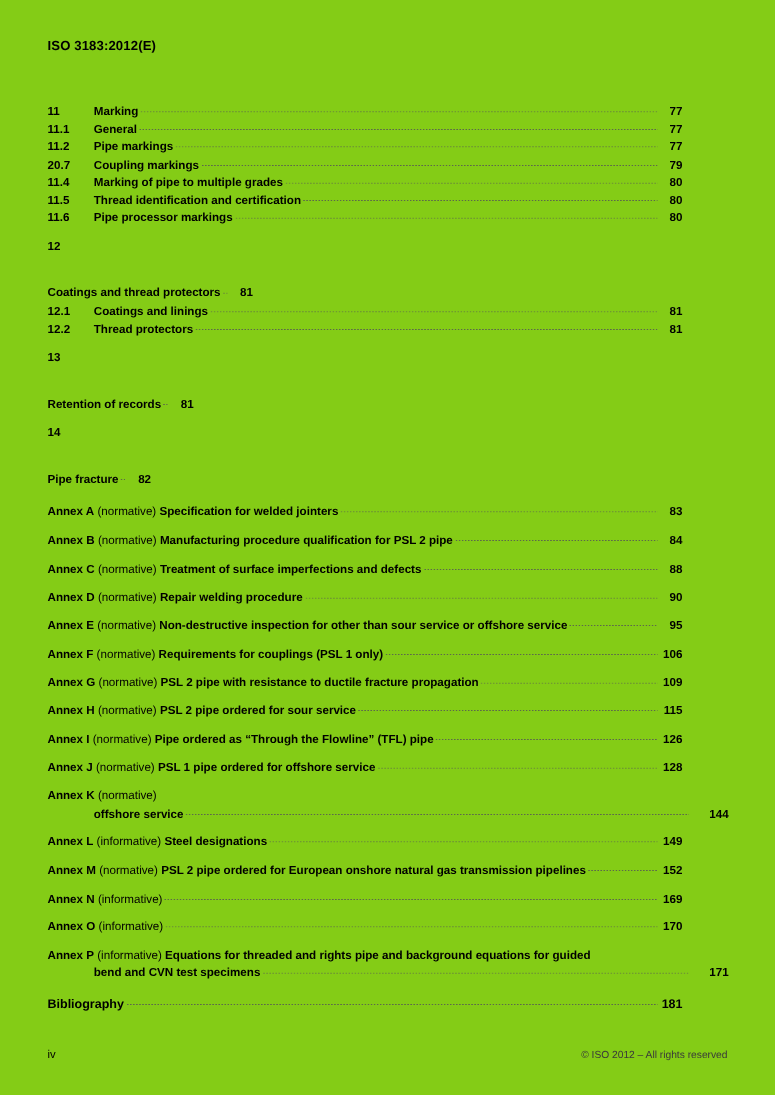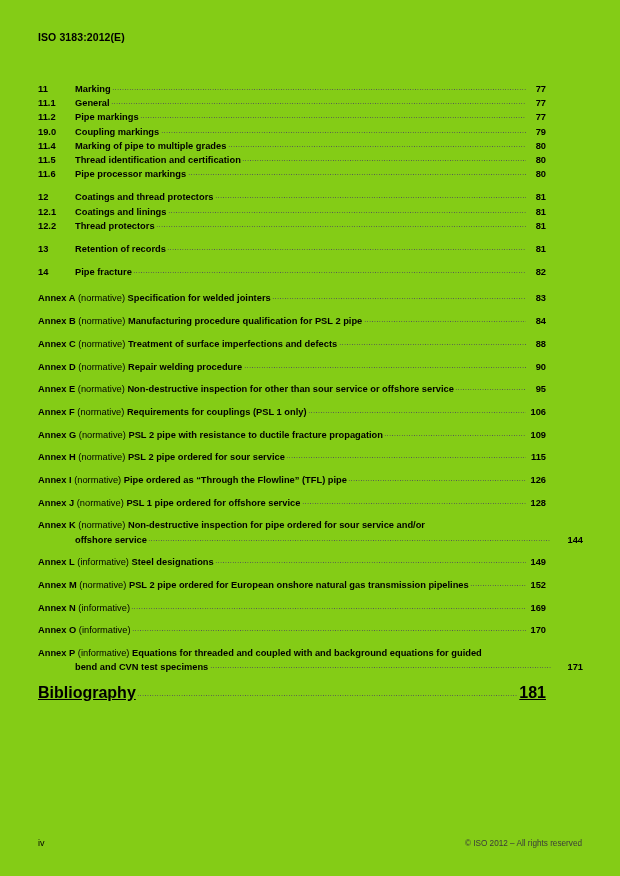--- a/index.html
+++ b/index.html
@@ -37,24 +37,24 @@
     width: 508px;
   }
 
   .toc-row {
     display: flex;
     align-items: baseline;
     font-size: 9.3px;
     line-height: 14.2px;
     width: 100%;
   }
-  .toc-row.gap-before { margin-top: 9px; }
+  .toc-row.gap-before { margin-top: 9px; flex-direction: column; }
   .toc-row.annex { margin-top: 8.5px; }
   .toc-row.annex-first { margin-top: 12px; }
-  .toc-row.biblio { margin-top: 11px; font-size: 16px; text-decoration: underline; }
+  .toc-row.biblio { margin-top: 11px; font-size: 10px; }
 
   
   .num {
     flex: 0 0 37px;
     font-weight: bold;
     white-space: nowrap;
   }
 
   
   .title-block {
@@ -156,21 +156,21 @@
         <span class="num">11.2</span>
         <span class="title-block">
           <span class="title-line">
             <span class="ttl">Pipe markings</span>
             <span class="leader"></span>
             <span class="pg">77</span>
           </span>
         </span>
       </div>
       <div class="toc-row">
-        <span class="num">19.0</span>
+        <span class="num">20.7</span>
         <span class="title-block">
           <span class="title-line">
             <span class="ttl">Coupling markings</span>
             <span class="leader"></span>
             <span class="pg">79</span>
           </span>
         </span>
       </div>
       <div class="toc-row">
         <span class="num">11.4</span>
@@ -297,21 +297,21 @@
           <span class="title-line"><span class="ttl">Annex I</span>&nbsp;<span class="ttl light">(normative)</span>&nbsp;<span class="ttl">Pipe ordered as “Through the Flowline” (TFL) pipe</span><span class="leader"></span><span class="pg">126</span></span>
         </span>
       </div>
       <div class="toc-row annex">
         <span class="title-block">
           <span class="title-line"><span class="ttl">Annex J</span>&nbsp;<span class="ttl light">(normative)</span>&nbsp;<span class="ttl">PSL 1 pipe ordered for offshore service</span><span class="leader"></span><span class="pg">128</span></span>
         </span>
       </div>
       <div class="toc-row annex">
         <span class="title-block">
-          <span class="title-line"><span class="ttl">Annex K</span>&nbsp;<span class="ttl light">(normative)</span>&nbsp;<span class="ttl">Non-destructive inspection for pipe ordered for sour service and/or</span><span class="leader none"></span></span>
+          <span class="title-line"><span class="ttl">Annex K</span>&nbsp;<span class="ttl light">(normative)</span>&nbsp;<span class="leader none"></span></span>
           <span class="title-line second">
             <span class="ttl-wrap">offshore service</span>
             <span class="leader"></span>
             <span class="pg">144</span>
           </span>
         </span>
       </div>
       <div class="toc-row annex">
         <span class="title-block">
           <span class="title-line"><span class="ttl">Annex L</span>&nbsp;<span class="ttl light">(informative)</span>&nbsp;<span class="ttl">Steel designations</span><span class="leader"></span><span class="pg">149</span></span>
@@ -327,21 +327,21 @@
           <span class="title-line"><span class="ttl">Annex N</span>&nbsp;<span class="ttl light">(informative)</span><span class="leader"></span><span class="pg">169</span></span>
         </span>
       </div>
       <div class="toc-row annex">
         <span class="title-block">
           <span class="title-line"><span class="ttl">Annex O</span>&nbsp;<span class="ttl light">(informative)</span><span class="leader"></span><span class="pg">170</span></span>
         </span>
       </div>
       <div class="toc-row annex">
         <span class="title-block">
-          <span class="title-line"><span class="ttl">Annex P</span>&nbsp;<span class="ttl light">(informative)</span>&nbsp;<span class="ttl">Equations for threaded and coupled with and background equations for guided</span><span class="leader none"></span></span>
+          <span class="title-line"><span class="ttl">Annex P</span>&nbsp;<span class="ttl light">(informative)</span>&nbsp;<span class="ttl">Equations for threaded and rights pipe and background equations for guided</span><span class="leader none"></span></span>
           <span class="title-line second">
             <span class="ttl-wrap">bend and CVN test specimens</span>
             <span class="leader"></span>
             <span class="pg">171</span>
           </span>
         </span>
       </div>
       <div class="toc-row biblio">
         <span class="title-block">
           <span class="title-line">

